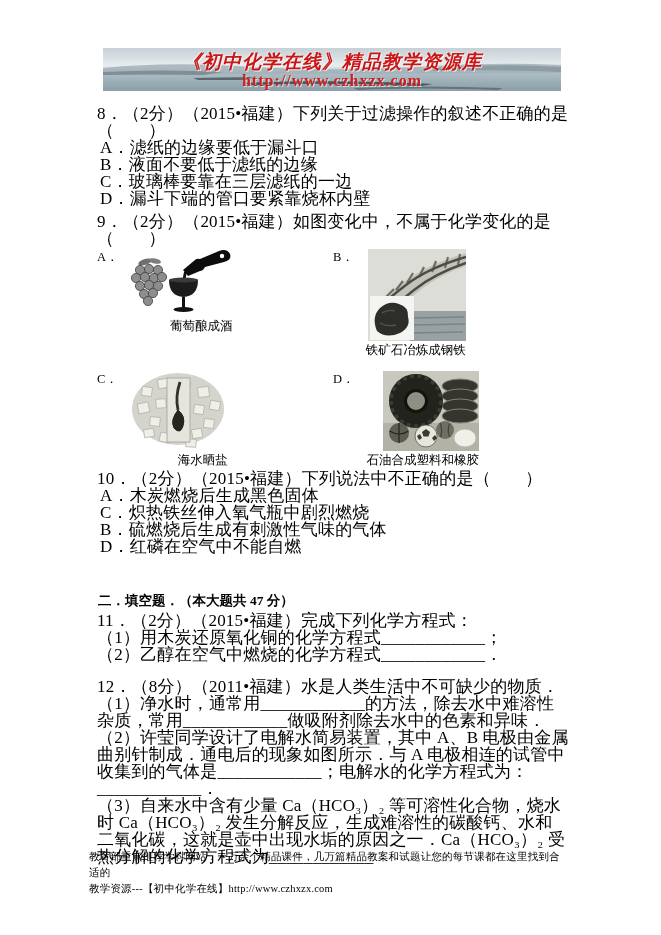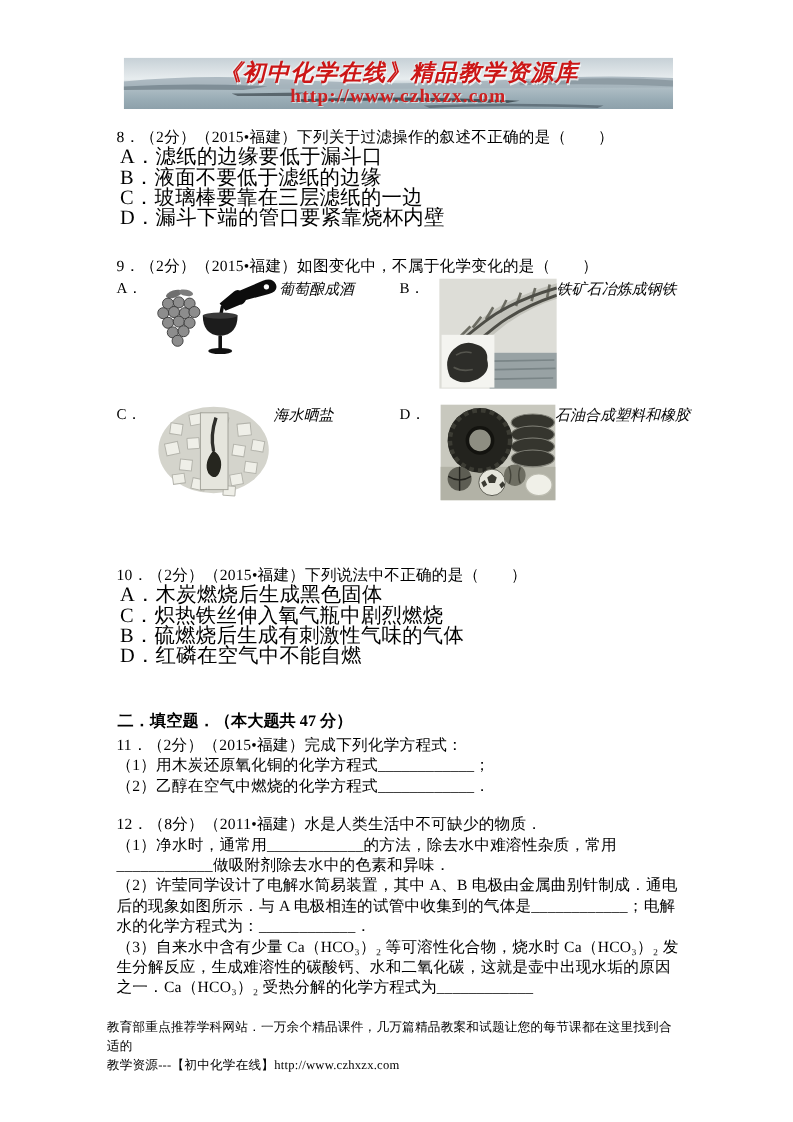--- a/index.html
+++ b/index.html
@@ -1,19 +1,19 @@
 <!DOCTYPE html>
 <html><head>
 <meta charset="utf-8">
 <style>
   html,body{margin:0;padding:0;background:#ffffff;}
   body{width:661px;height:935px;position:relative;overflow:hidden;
        font-family:"Liberation Serif",serif;color:#000;}
   .abs{position:absolute;}
-  .line{margin:0;font-size:13px;line-height:17px;letter-spacing:0.2px;}
+  .line{margin:0;font-size:17px;line-height:17px;letter-spacing:0.2px;}
   .opt{margin:0 0 0 3px;font-size:17px;line-height:17px;letter-spacing:0.2px;}
 
   
   .banner{left:103px;top:48px;width:458px;height:43px;overflow:hidden;}
   .banner-bg{position:absolute;left:0;top:0;width:100%;height:100%;}
   .banner-text{position:absolute;left:0;top:0;width:100%;height:100%;
                display:flex;flex-direction:column;align-items:center;justify-content:center;border-radius:14px;}
   .banner-title{font-size:19px;font-weight:bold;font-style:italic;color:#cc1616;
                 line-height:21px;letter-spacing:1px;white-space:nowrap;
                 text-shadow:1px 1px 0 rgba(255,255,255,.75),-1px -1px 0 rgba(255,255,255,.35);}
@@ -29,21 +29,21 @@
   #sec2{top:591px;}
   #q11{top:612px;}
   #q12{top:678px;}
   #footer{top:849px;left:89px;width:474px;}
 
   .sec-title{margin:1px;font-size:13.5px;font-weight:bold;line-height:18px;}
 
   .q9grid{display:grid;grid-template-columns:236px 234px;row-gap:13px;margin-top:2px;}
   .q9cell{display:flex;align-items:flex-start;}
   .optlabel{font-size:12.5px;line-height:16px;margin-right:12px;white-space:nowrap;}
-  .imgwrap{display:flex;flex-direction:row;align-items:flex-start;font-style:italic;}
+  .imgwrap{display:flex;flex-direction:column;align-items:flex-end;}
   .caption{font-size:12.5px;line-height:16px;margin-top:1px;white-space:nowrap;}
 
   .footer-line{margin:0;font-size:10.5px;line-height:16px;letter-spacing:0.2px;}
   .footer-url{color:#000;text-decoration:none;}
 </style>
 </head>
 <body>
 
 <div>
 

